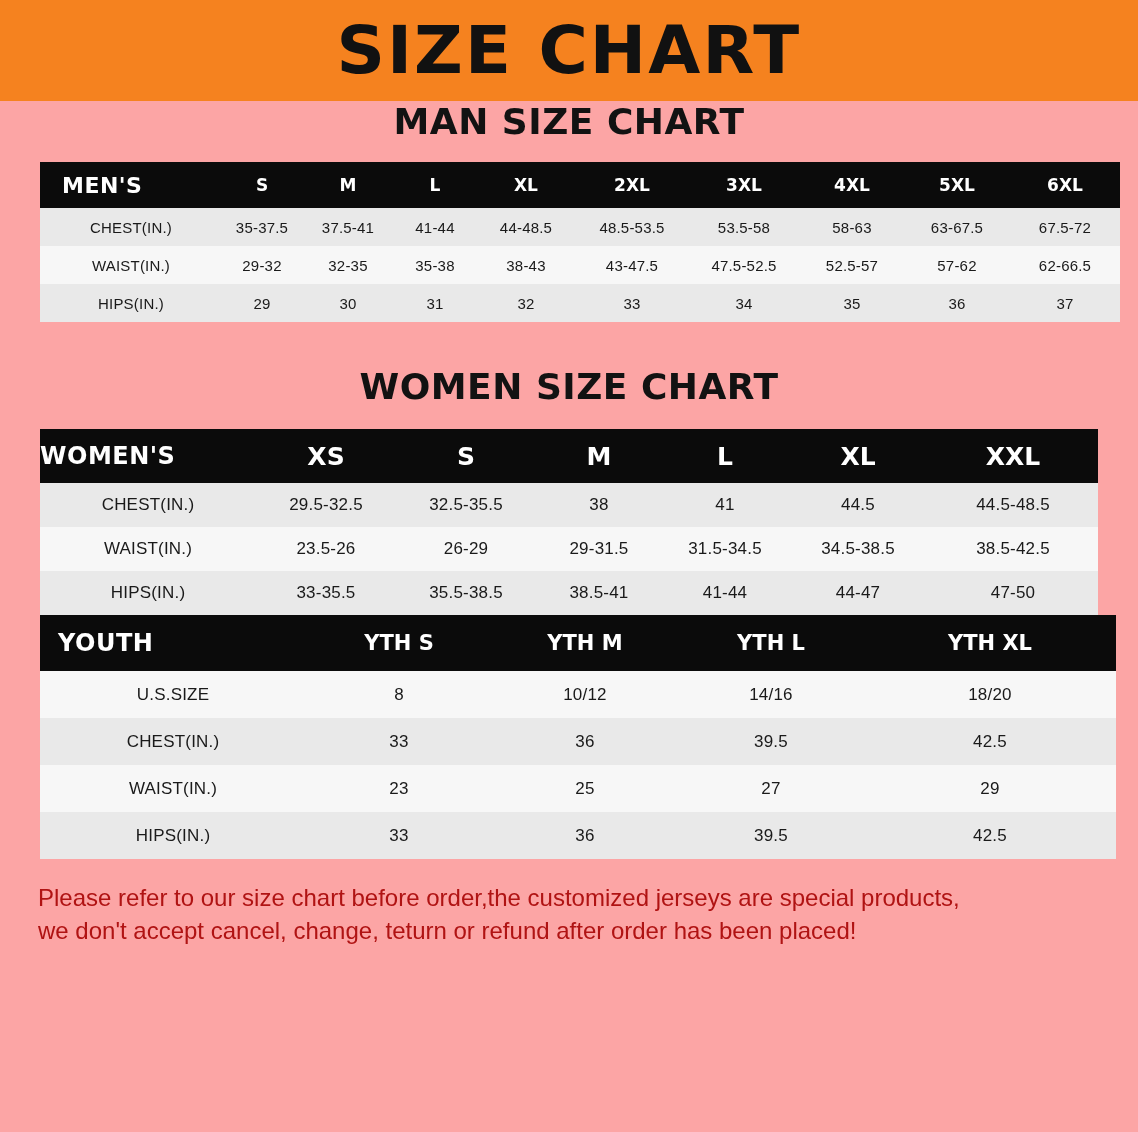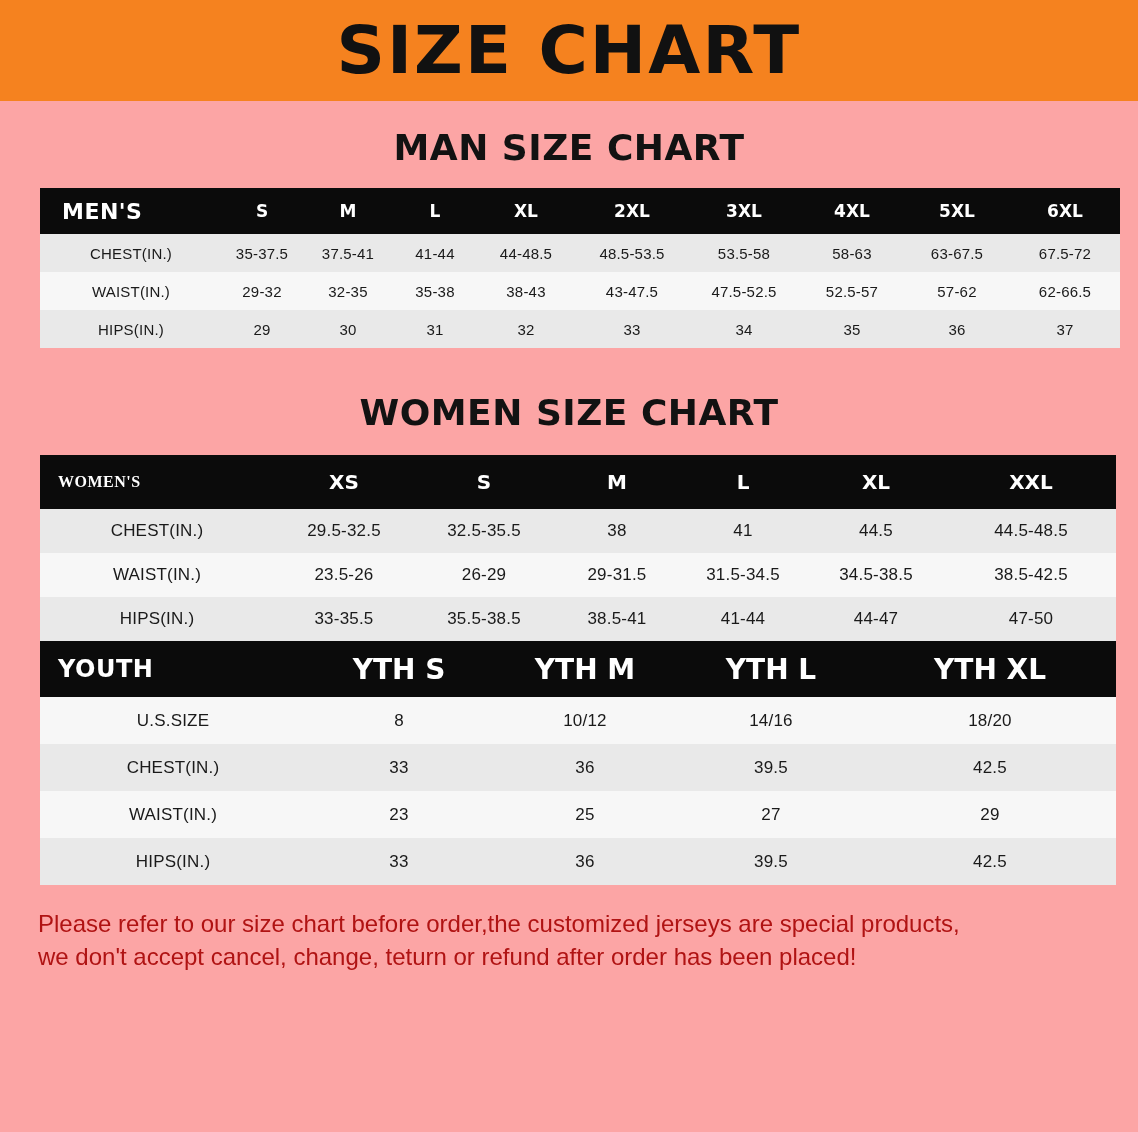--- a/index.html
+++ b/index.html
@@ -42,21 +42,21 @@
   }
   
   .section-title {
     text-align: center;
     font-family: "DejaVu Sans", sans-serif;
     font-weight: bold;
     font-size: 36px;
     color: #121212;
     letter-spacing: 0.5px;
   }
-  .man-title   { margin-top: 26px; margin-bottom: 20px; }
+  .man-title   { margin-bottom: 20px; }
   .women-title { margin-top: 44px; margin-bottom: 22px; }
   .youth-title { margin-top: 52px; margin-bottom: 24px; }
 
   
   .table-wrap {
     margin: 0 40px;
   }
   table.size-table {
     width: 1058px;
     border-collapse: collapse;
@@ -93,38 +93,36 @@
     padding-left: 22px;
     font-size: 22px;
     letter-spacing: 0.5px;
   }
   #men-table thead th { font-size: 17px; }
   #men-table tbody td { font-size: 15px; }
 
   
   #women-table thead th.corner {
     text-align: left;
-    padding-left: 18px;
-    font-size: 16px;
-    letter-spacing: 0.5px;
-    font-family: Liberation Serif, serif;
-  }
-  #women-table thead th { font-size: 20px; }
+    font-size: 24px;
+    letter-spacing: 0.5px;
+  }
+  #women-table thead th { font-size: 25px; }
   #women-table thead th { height: 54px; }
   #women-table tbody td { height: 42px; font-size: 17px; }
 
   
   #youth-table thead th.corner {
     text-align: left;
     padding-left: 18px;
     font-size: 24px;
     letter-spacing: 0.5px;
     margin-left: 22px;
   }
-  #youth-table thead th { font-size: 28px; height: 56px; }
+  #youth-table thead th { font-size: 21px; height: 56px; }
   #youth-table tbody td { height: 45px; font-size: 17px; }
 
   
   .note {
     margin: 22px 38px 0 38px;
     color: #b01313;
     font-family: "Liberation Sans", sans-serif;
     font-size: 24px;
     line-height: 1.38;
     text-align: left;

